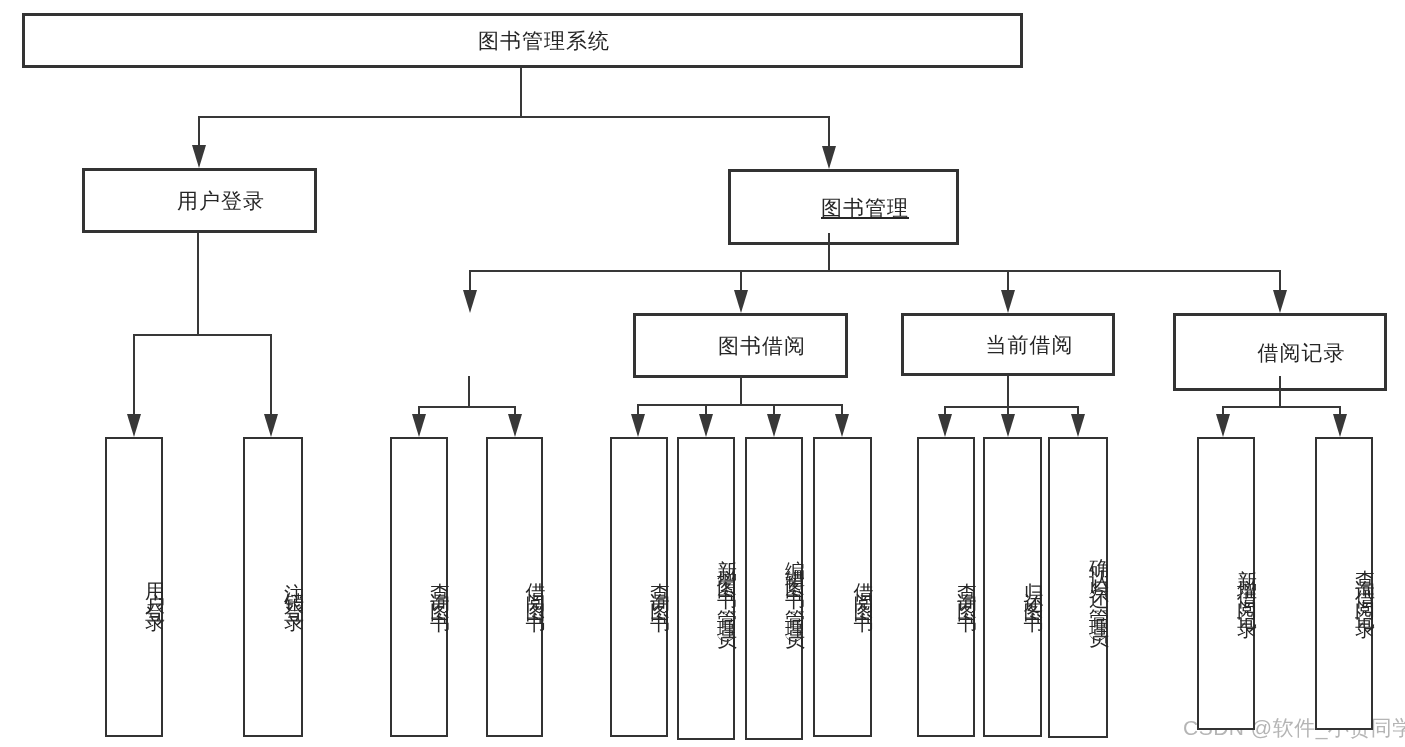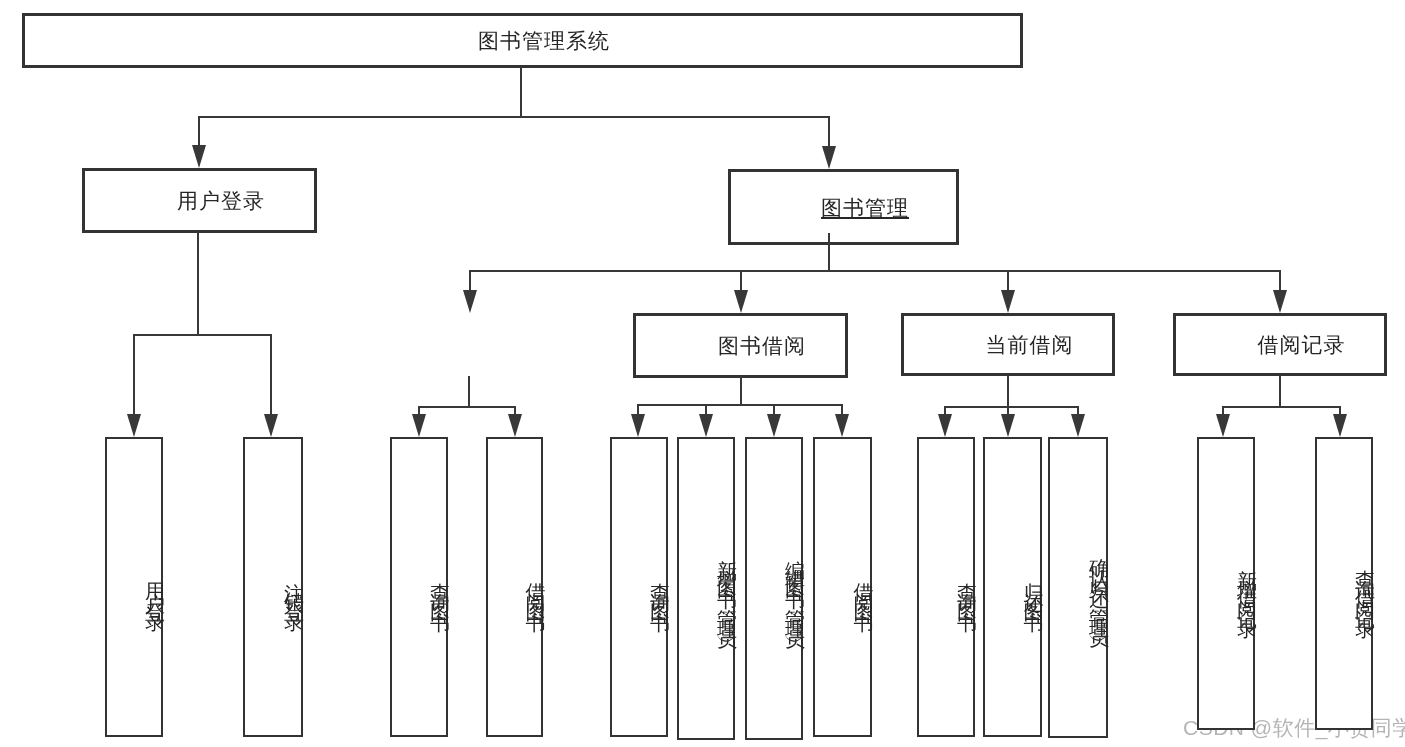--- a/index.html
+++ b/index.html
@@ -67,21 +67,21 @@
 </head>
 <body>
 
 <div id="canvas">
   <div class="watermark">CSDN @软件_小贺同学</div>
 <div class="node node-h" style="left: 22px; top: 13px; width: 1001px; height: 55px;">图书管理系统</div>
     <div class="node node-h" style="left: 82px; top: 168px; width: 235px; height: 65px;">用户登录</div>
     <div class="node node-h" style="left: 728px; top: 169px; width: 231px; height: 76px; text-decoration: underline;">图书管理</div>
     <div class="node node-h" style="left: 633px; top: 313px; width: 215px; height: 65px;">图书借阅</div>
     <div class="node node-h" style="left: 901px; top: 313px; width: 214px; height: 63px;">当前借阅</div>
-    <div class="node node-h" style="left: 1173px; top: 313px; width: 214px; height: 63px; text-align: right;">借阅记录</div>
+    <div class="node node-h" style="left: 1173px; top: 313px; width: 214px; height: 78px; text-align: right;">借阅记录</div>
     <div class="node node-v" style="left: 105px; top: 437px; width: 58px; height: 300px;">用户登录</div>
     <div class="node node-v" style="left: 243px; top: 437px; width: 60px; height: 300px;">注销登录</div>
     <div class="node node-v" style="left: 390px; top: 437px; width: 58px; height: 300px;">查询图书</div>
     <div class="node node-v" style="left: 486px; top: 437px; width: 57px; height: 300px;">借阅图书</div>
     <div class="node node-v" style="left: 610px; top: 437px; width: 58px; height: 300px;">查询图书</div>
     <div class="node node-v" style="left: 677px; top: 437px; width: 58px; height: 303px;">新增图书（管理员）</div>
     <div class="node node-v" style="left: 745px; top: 437px; width: 58px; height: 303px;">编辑图书（管理员）</div>
     <div class="node node-v" style="left: 813px; top: 437px; width: 59px; height: 300px;">借阅图书</div>
     <div class="node node-v" style="left: 917px; top: 437px; width: 58px; height: 300px;">查询图书</div>
     <div class="node node-v" style="left: 983px; top: 437px; width: 59px; height: 300px;">归还图书</div>

